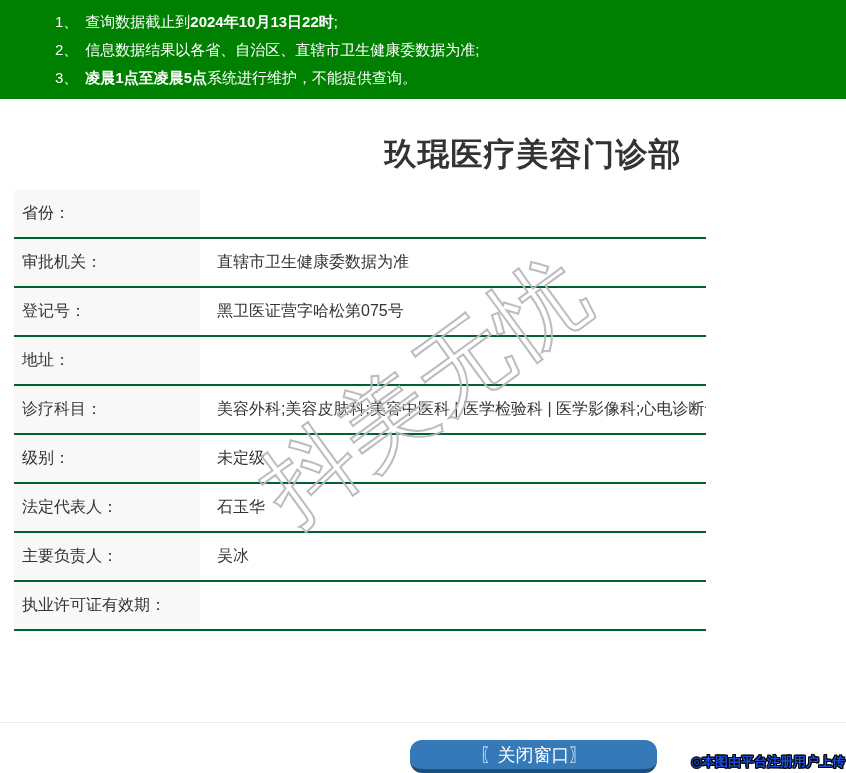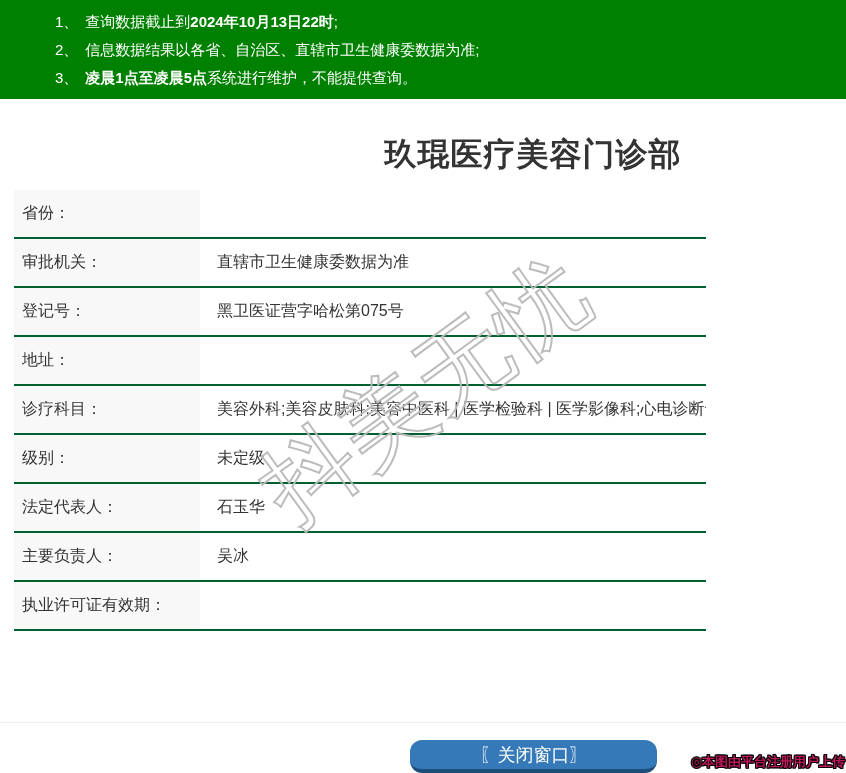--- a/index.html
+++ b/index.html
@@ -53,21 +53,21 @@
     position:absolute;left:410px;top:740px;width:247px;height:33px;
     box-sizing:border-box;background:#3579b8;color:#fff;
     border:none;border-bottom:4px solid #1d4e79;border-radius:12px;
     font-size:18px;line-height:29px;text-align:center;cursor:pointer;
     font-family:"Liberation Sans","DejaVu Sans",sans-serif;
   }
 
   
   .uploader-note{
     position:absolute;right:1px;top:753px;font-size:13px;font-weight:bold;
-    color:#be185d;white-space:nowrap;
+    color:#1d4ed8;white-space:nowrap;
     text-shadow:
       -1px -1px 0 #000, 1px -1px 0 #000, -1px 1px 0 #000, 1px 1px 0 #000,
       -1px 0 0 #000, 1px 0 0 #000, 0 -1px 0 #000, 0 1px 0 #000;
   }
 
   
   .watermark{
     position:absolute;left:215px;top:335px;width:420px;height:110px;
     line-height:110px;text-align:center;font-size:92px;letter-spacing:2px;
     transform:rotate(-36deg);

